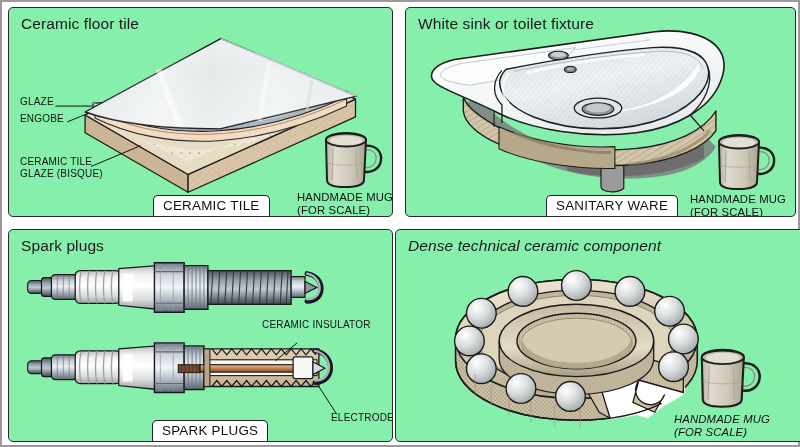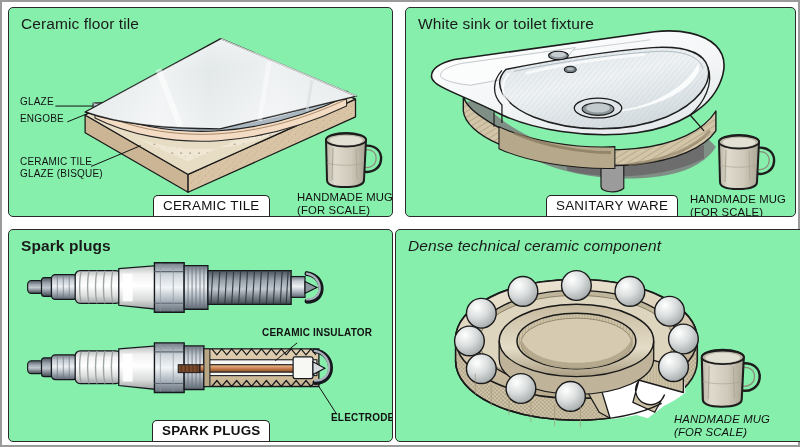--- a/index.html
+++ b/index.html
@@ -18,21 +18,21 @@
   }
   .panel {
     position: absolute;
     background: #86efac;
     border: 1.6px solid #2b2b2b;
     border-radius: 5px;
     overflow: hidden;
   }
   #panel-tile     { left: 6px;   top: 5px;   width: 385px; height: 210px; }
   #panel-sink     { left: 403px; top: 5px;   width: 391px; height: 210px; padding-left: 8px; }
-  #panel-plug     { left: 6px;   top: 227px; width: 385px; height: 213px; font-weight: bold; }
+  #panel-plug     { left: 6px;   top: 227px; width: 385px; height: 213px; }
   #panel-bearing  { left: 393px; top: 227px; width: 453px; height: 213px; font-style: italic; }
 
   .panel-title {
     position: absolute;
     left: 12px; top: 7px;
     font-size: 15.5px;
     color: #1a1a1a;
     letter-spacing: 0.1px;
     white-space: nowrap;
   }
@@ -445,21 +445,21 @@
         <path d="M308,122 C328,124 330,154 308,154" fill="none" stroke="#15191d" stroke-width="5" stroke-linecap="round"></path>
         <path d="M308,122 C326,125 328,152 308,152" fill="none" stroke="#a9b2ba" stroke-width="2.4" stroke-linecap="round"></path>
 
         <path d="M196,120 L202,120 L202,158 L196,158 Z" fill="#b8a685" stroke="#15191d" stroke-width="1"></path>
       </g>
 
       <path d="M290,114 L268,132" stroke="#111" stroke-width="1" fill="none"></path>
       <path d="M312,158 L330,186" stroke="#111" stroke-width="1" fill="none"></path>
     </svg>
 
-    <div class="callout" style="left:253px; top:97px;text-align:center;">CERAMIC INSULATOR</div>
+    <div class="callout" style="left:253px; top:89px;text-align:center;">CERAMIC INSULATOR</div>
     <div class="callout" style="left:322px; top:182px;">ELECTRODE</div>
 
     <div class="caption-tab" style="left:143px;">SPARK PLUGS</div>
   </div>
 
   <div class="panel" id="panel-bearing">
     <div class="panel-title">Dense technical ceramic component</div>
 
     <svg class="art" viewBox="0 0 391 213">
       <defs>

